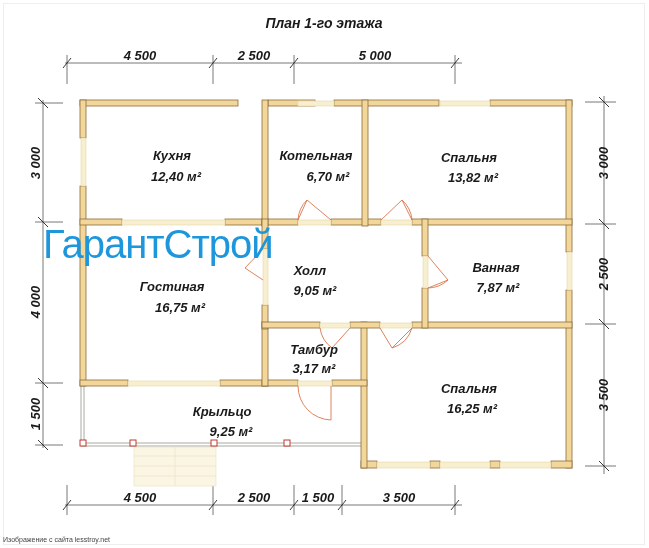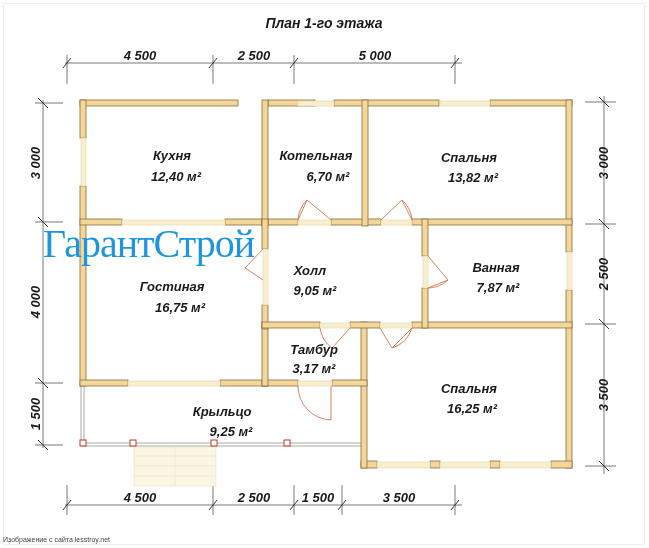--- a/index.html
+++ b/index.html
@@ -3,21 +3,21 @@
 <meta charset="utf-8">
 <style>
   html, body { margin: 0; padding: 0; background: #ffffff; }
   body { width: 649px; height: 548px; position: relative; overflow: hidden; font-family: "Liberation Sans", sans-serif; }
   .frame { position: absolute; left: 3px; top: 3px; width: 640px; height: 540px; border: 1px solid #eeeeee; }
   svg.plan { position: absolute; left: 0; top: 0; }
   .t { font-family: "Liberation Sans", sans-serif; font-style: italic; font-weight: bold; fill: #1a1a1a; }
   .title { font-size: 14px; }
   .dim { font-size: 13px; }
   .room { font-size: 13px; }
-  .wm { position: absolute; left: 43px; top: 224px; font-family: Liberation Serif, serif; font-size: 40px; color: #1e96dc; letter-spacing: -1px; line-height: 1; white-space: nowrap; }
+  .wm { position: absolute; left: 43px; top: 224px; font-family: Liberation Sans, sans-serif; font-size: 40px; color: #1e96dc; letter-spacing: -1px; line-height: 1; white-space: nowrap; }
   .credit { position: absolute; left: 3px; top: 536px; font-family: "Liberation Sans", sans-serif; font-size: 7px; color: #444; white-space: nowrap; }
 </style>
 </head>
 <body>
 
 <div class="frame"></div>
 
 <svg class="plan" width="649" height="548" viewBox="0 0 649 548">
   <defs>
     <style>

